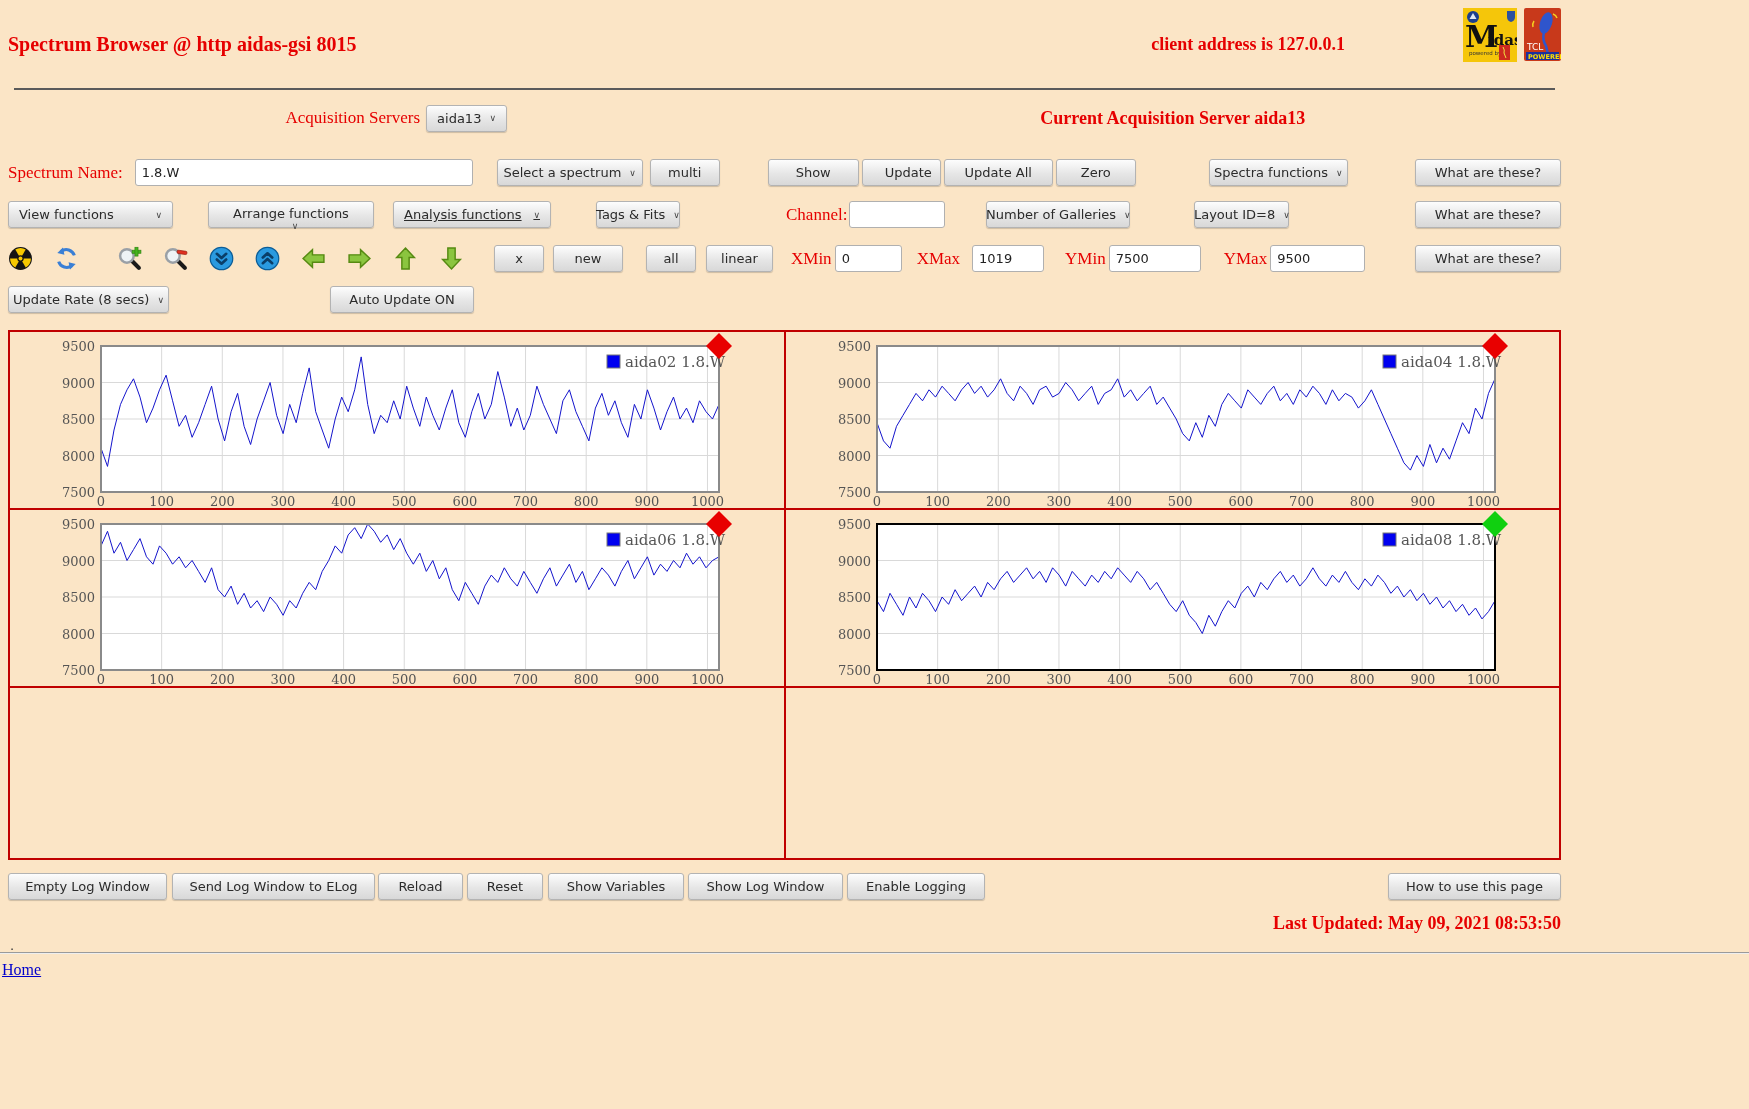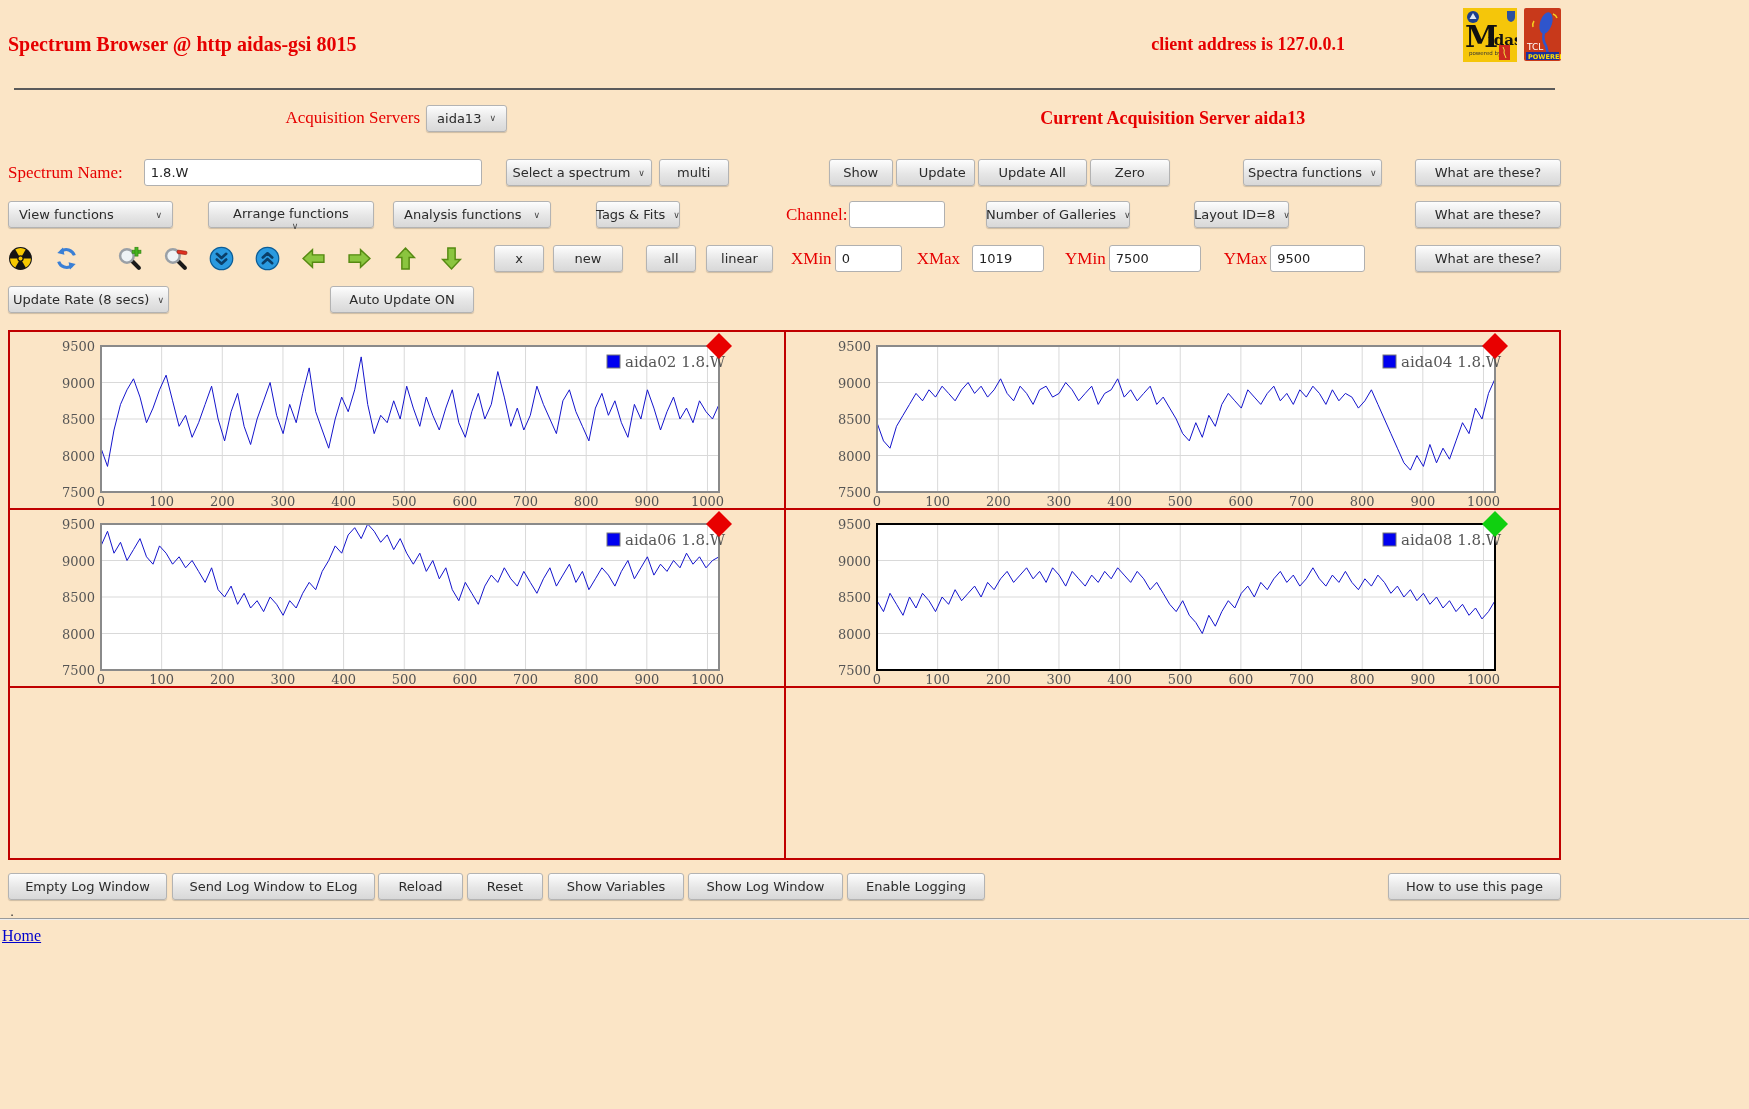--- a/index.html
+++ b/index.html
@@ -118,47 +118,47 @@
         <span class="chev">∨</span>
       </span>
     </div>
     <div class="acq-right">
       <span class="rbold">Current Acquisition Server aida13</span>
     </div>
   </div>
 
   <div class="row spectrum-row">
     <span class="rlabel">Spectrum Name:</span>
-    <input class="tin" style="width: 338px; margin-left: 21px;" value="1.8.W">
+    <input class="tin" style="width: 338px; margin-left: 12px;" value="1.8.W">
     <span class="select" style="margin-left:24px;width:146px;">
       <span>Select a spectrum</span>
         <span class="chev">∨</span>
     </span>
     <button class="btn" style="margin-left:7px;width:70px;">multi</button>
-    <button class="btn" style="margin-left:100px;width:64px;">Show</button>
+    <button class="btn" style="margin-left:48px;width:91px;">Show</button>
     <button class="btn" style="margin-left:3px;width:79px;padding-left:24px;">Update</button>
     <button class="btn" style="margin-left:3px;width:109px;">Update All</button>
     <button class="btn" style="margin-left:3px;width:80px;">Zero</button>
     <span class="select" style="margin-left:73px;width:139px;">
       <span>Spectra functions</span>
         <span class="chev">∨</span>
     </span>
     <button class="btn" style="margin-left:auto;width:146px;">What are these?</button>
   </div>
 
   <div class="row functions-row">
     <span class="select" style="width:165px;justify-content:space-between;">
       <span>View functions</span>
         <span class="chev">∨</span>
     </span>
     <span class="select" style="margin-left:35px;width:166px;justify-content:space-between;flex-direction:column;">
       <span>Arrange functions</span>
         <span class="chev">∨</span>
     </span>
-    <span class="select" style="margin-left:19px;width:158px;justify-content:space-between;">
+    <span class="select" style="margin-left:19px;width:158px;justify-content:space-between;text-decoration:underline;">
       <span>Analysis functions</span>
         <span class="chev">∨</span>
     </span>
     <span class="select" style="margin-left:45px;width:84px;">
       <span>Tags &amp; Fits</span>
         <span class="chev">∨</span>
     </span>
     <span class="rlabel" style="margin-left:106px;">Channel:</span>
     <input class="tin" style="width: 96px; margin-left: 2px;" value="">
     <span class="select" style="margin-left:41px;width:144px;">
@@ -440,20 +440,23 @@
     <button class="btn" style="width:159px;">Empty Log Window</button>
     <button class="btn" style="margin-left:5px;width:203px;">Send Log Window to ELog</button>
     <button class="btn" style="margin-left:3px;width:85px;">Reload</button>
     <button class="btn" style="margin-left:4px;width:76px;">Reset</button>
     <button class="btn" style="margin-left:5px;width:136px;">Show Variables</button>
     <button class="btn" style="margin-left:4px;width:155px;">Show Log Window</button>
     <button class="btn" style="margin-left:4px;width:138px;">Enable Logging</button>
     <button class="btn" style="margin-left:auto;width:173px;">How to use this page</button>
   </div>
 
+  <div class="last-updated">
+    <span class="rbold">Last Updated: May 09, 2021 08:53:50</span>
+  </div>
 
 </div>
 
 <div class="dot">.</div>
 <hr class="rule2">
 <a class="home">Home</a>
 
 
 
 

